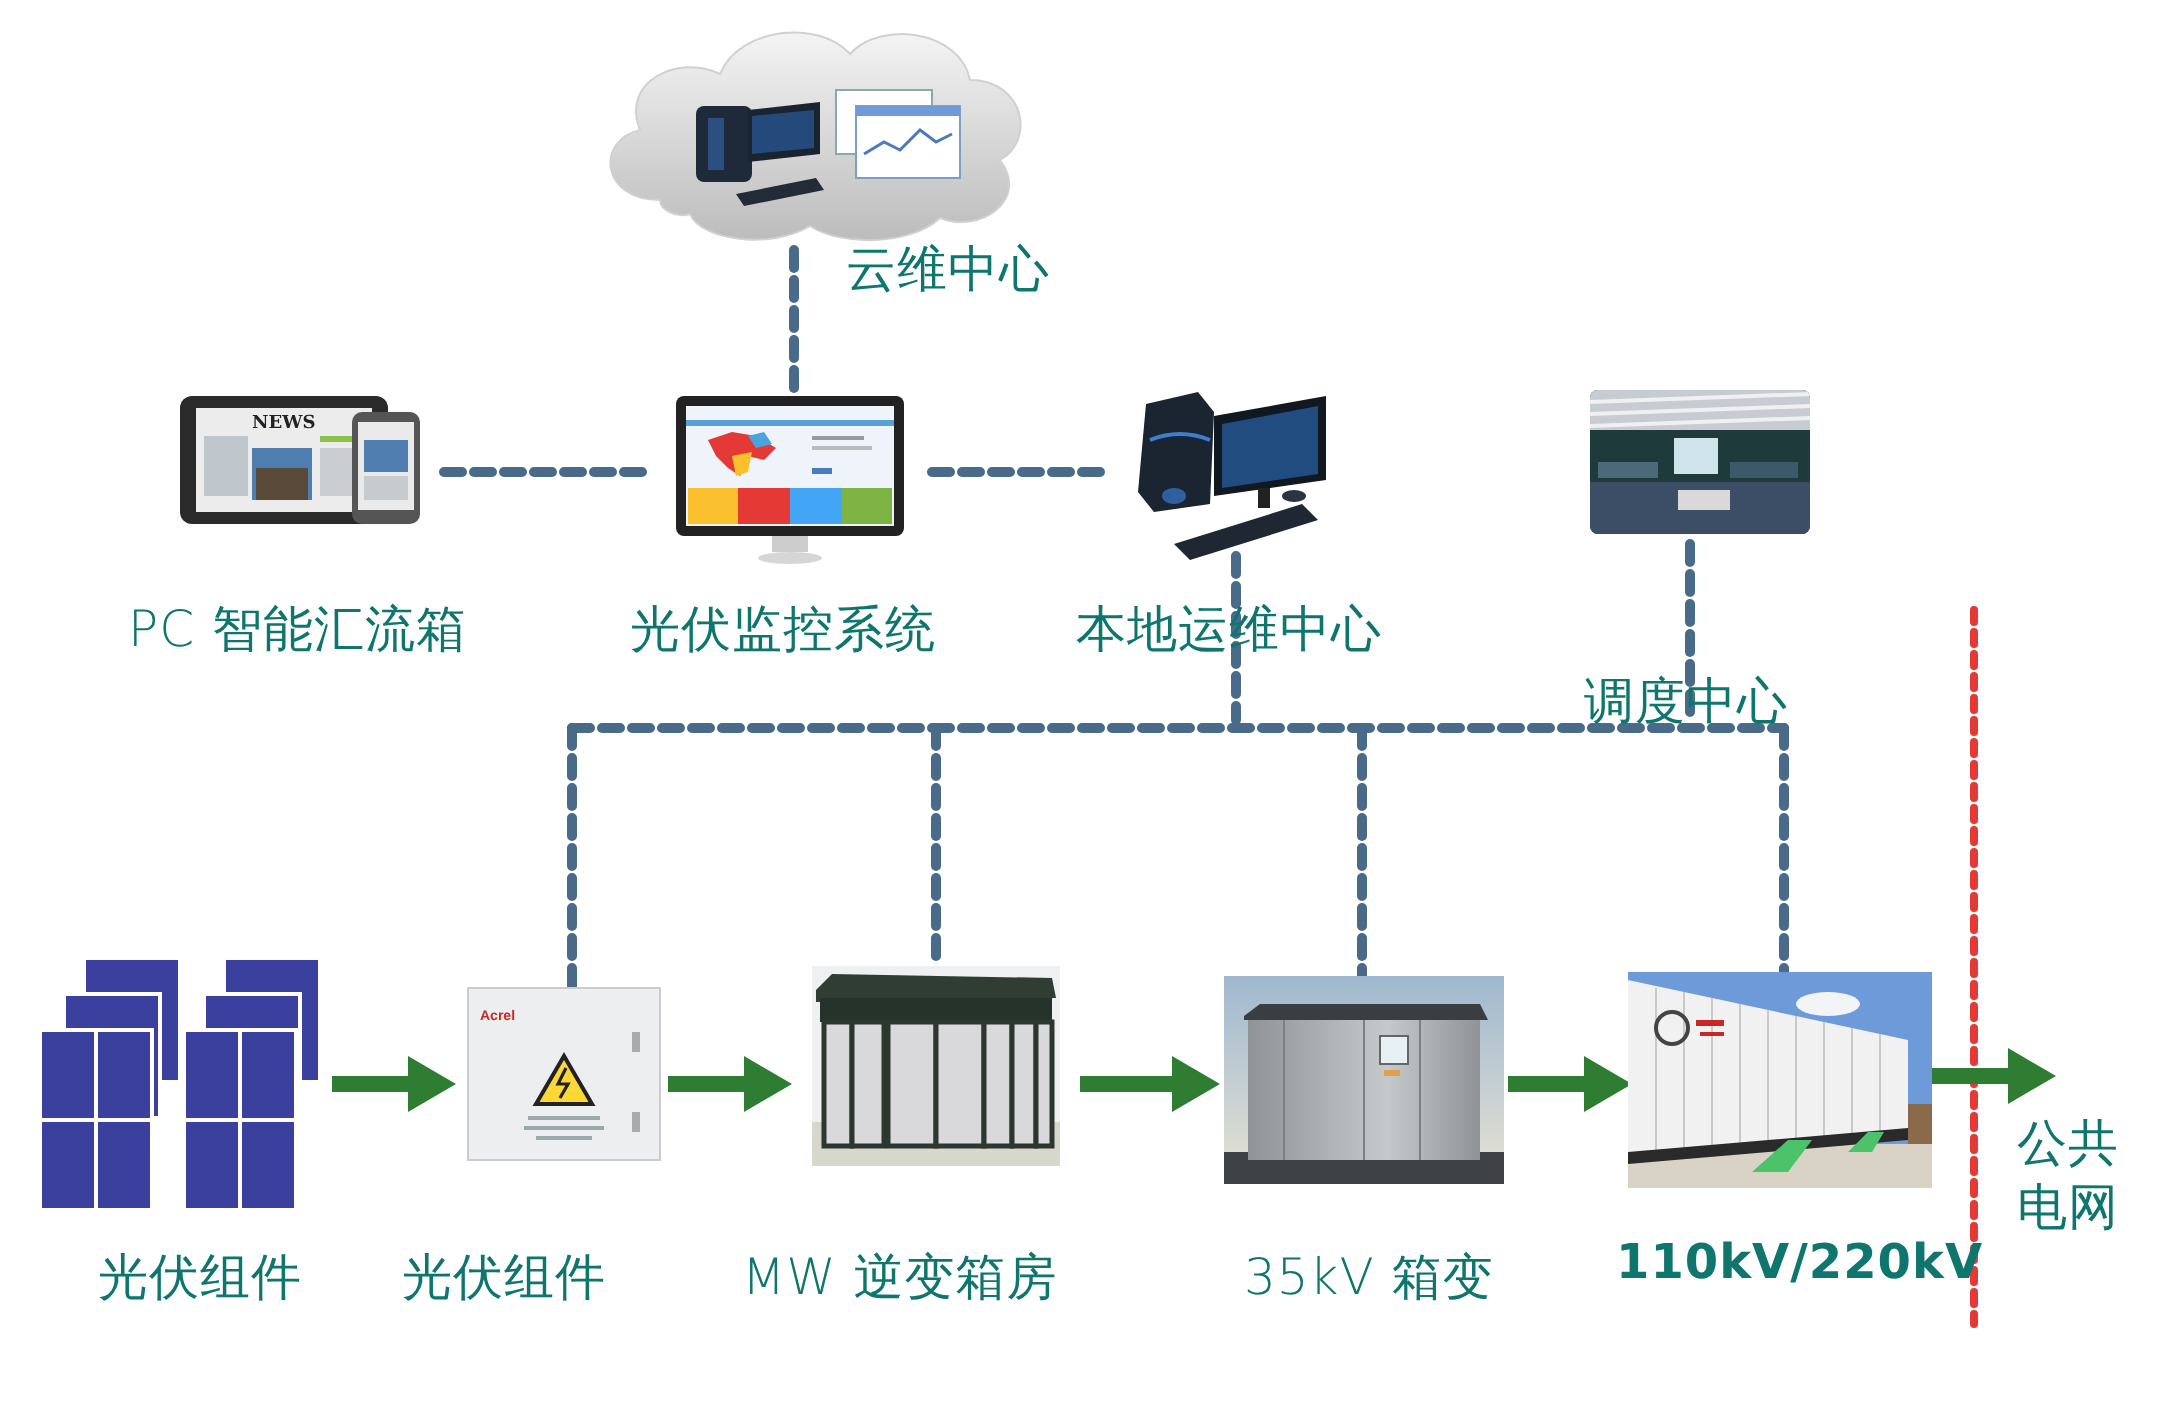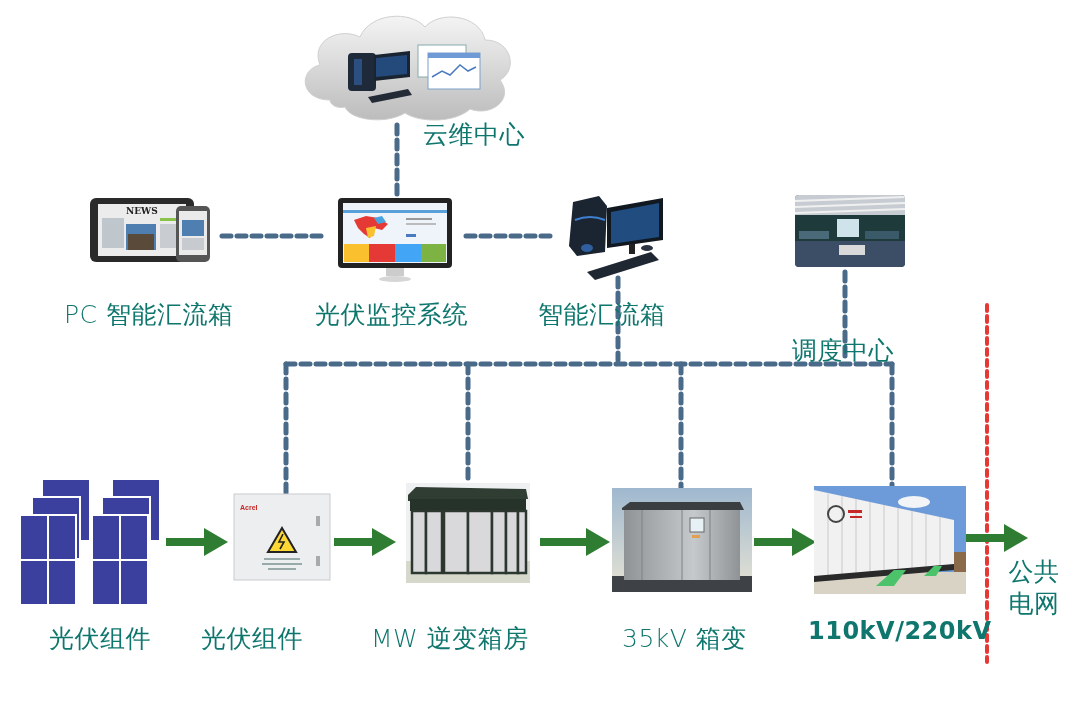--- a/index.html
+++ b/index.html
@@ -127,21 +127,21 @@
     <path d="M8 12 L34 6 L42 16 L40 62 L12 66 L4 56 Z" fill="#1b2431"></path>
     <path d="M10 30 C20 26 30 26 40 30" stroke="#3f7fd0" stroke-width="2" fill="none"></path>
     <ellipse cx="22" cy="58" rx="6" ry="4" fill="#2f5f9e"></ellipse>
     <polygon points="42,18 98,8 98,50 42,58" fill="#111820"></polygon>
     <polygon points="46,22 94,13 94,47 46,54" fill="#214c80"></polygon>
     <rect x="64" y="54" width="6" height="10" fill="#222"></rect>
     <polygon points="22,82 86,62 94,70 30,90" fill="#1e2732"></polygon>
     <ellipse cx="82" cy="58" rx="6" ry="3" fill="#2a3340"></ellipse>
   </svg>
 </div>
-<div class="label" style="left:538px;top:298px;">智能汇流箱</div>
+<div class="label" style="left:538px;top:298px;">本地运维中心</div>
 
 <div class="img" style="left:795px;top:195px;width:110px;height:72px;border-radius:4px;">
   <svg width="110" height="72">
     <rect width="110" height="72" fill="#30475e"></rect>
     <rect width="110" height="20" fill="#c7ccd2"></rect>
     <path d="M0 6 L110 2 M0 12 L110 8 M0 18 L110 14" stroke="#f0f0f0" stroke-width="2"></path>
     <rect x="0" y="20" width="110" height="26" fill="#1f3a3a"></rect>
     <rect x="42" y="24" width="22" height="18" fill="#cfe3ea"></rect>
     <rect x="4" y="36" width="30" height="8" fill="#4a6a7a"></rect>
     <rect x="70" y="36" width="34" height="8" fill="#3a5a6a"></rect>

